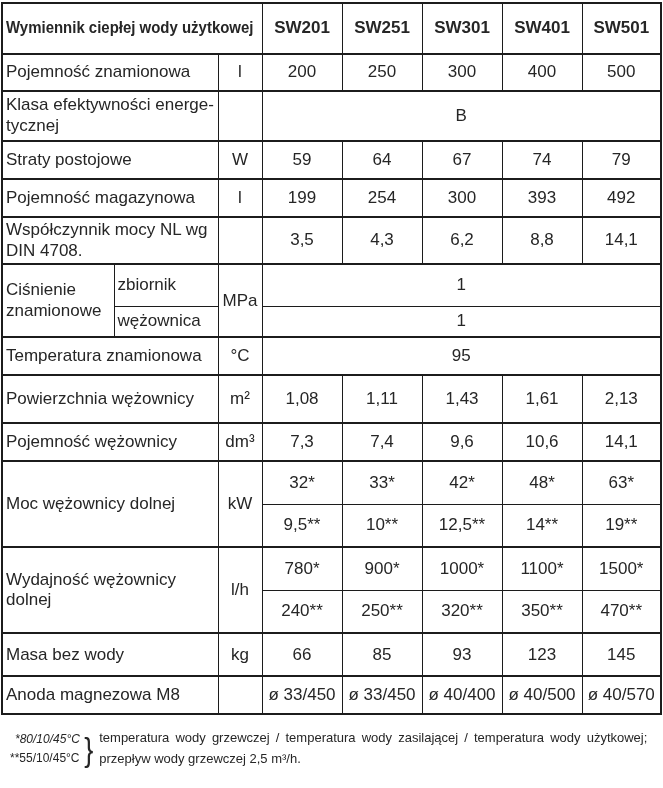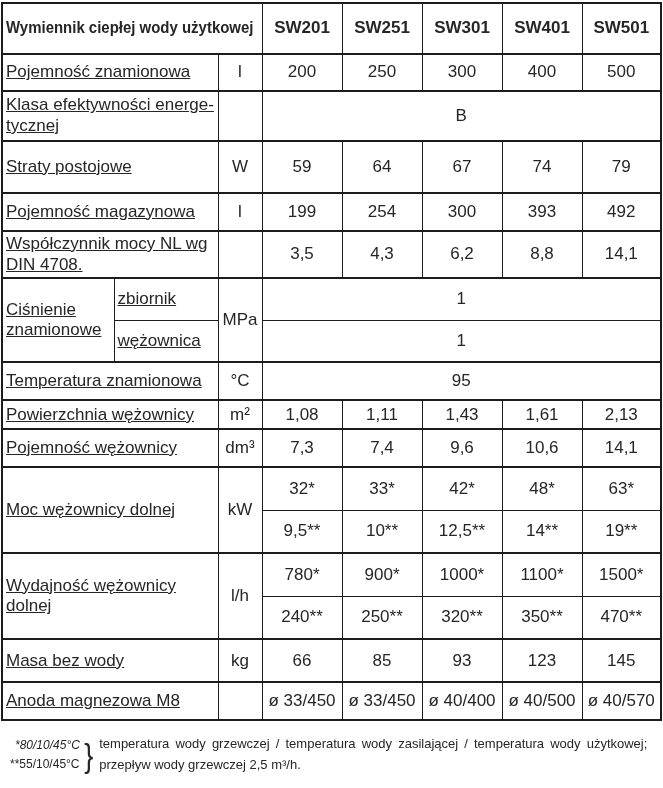--- a/index.html
+++ b/index.html
@@ -13,21 +13,21 @@
     width:660px;margin:2px 0 0 1px;
     border:2px solid #1c1c1c;
   }
   .spec td{
     border:1px solid #1c1c1c;
     font-size:17px;line-height:1.22;
     vertical-align:middle;padding:2px 3px;
     overflow:hidden;
   }
   tr.sec > td{border-top:2px solid #1c1c1c;}
-  .lbl{text-align:left;padding-left:8px;white-space:nowrap;text-decoration:underline;}
+  .lbl{text-align:left;padding-left:8px;white-space:nowrap;}
   .lbl.ml{white-space:pre-line;}
   .unit,.val,.model{text-align:center;padding-left:1px;padding-right:1px;}
   .head td{font-weight:bold;margin-left:35px;}
   .title{text-align:left;padding-left:8px;}
   .cond{display:inline-block;transform:scaleX(0.88);transform-origin:0 50%;white-space:nowrap;}
   .foot{
     display:flex;align-items:center;
     margin:13px 6px 0 10px;
   }
   .foot-keys{font-size:12px;line-height:1.55;white-space:nowrap;}
@@ -74,21 +74,21 @@
     <td class="val">500</td>
   </tr>
 
   <tr class="sec" style="height:50px">
     <td colspan="2" class="lbl ml">Klasa efektywności energe-
 tycznej</td>
     <td class="unit"></td>
     <td colspan="5" class="val">B</td>
   </tr>
 
-  <tr class="sec" style="height:52px">
+  <tr class="sec" style="height:38px">
     <td colspan="2" class="lbl">Straty postojowe</td>
     <td class="unit">W</td>
     <td class="val">59</td>
     <td class="val">64</td>
     <td class="val">67</td>
     <td class="val">74</td>
     <td class="val">79</td>
   </tr>
 
   <tr class="sec" style="height:38px">
@@ -112,32 +112,32 @@
     <td class="val">14,1</td>
   </tr>
 
   <tr class="sec" style="height:42px">
     <td rowspan="2" class="lbl ml">Ciśnienie
 znamionowe</td>
     <td class="lbl">zbiornik</td>
     <td rowspan="2" class="unit">MPa</td>
     <td colspan="5" class="val">1</td>
   </tr>
-  <tr style="height:42px">
+  <tr style="height:31px">
     <td class="lbl">wężownica</td>
     <td colspan="5" class="val">1</td>
   </tr>
 
   <tr class="sec" style="height:38px">
     <td colspan="2" class="lbl">Temperatura znamionowa</td>
     <td class="unit">°C</td>
     <td colspan="5" class="val">95</td>
   </tr>
 
-  <tr class="sec" style="height:29px">
+  <tr class="sec" style="height:48px">
     <td colspan="2" class="lbl">Powierzchnia wężownicy</td>
     <td class="unit">m²</td>
     <td class="val">1,08</td>
     <td class="val">1,11</td>
     <td class="val">1,43</td>
     <td class="val">1,61</td>
     <td class="val">2,13</td>
   </tr>
 
   <tr class="sec" style="height:38px">

